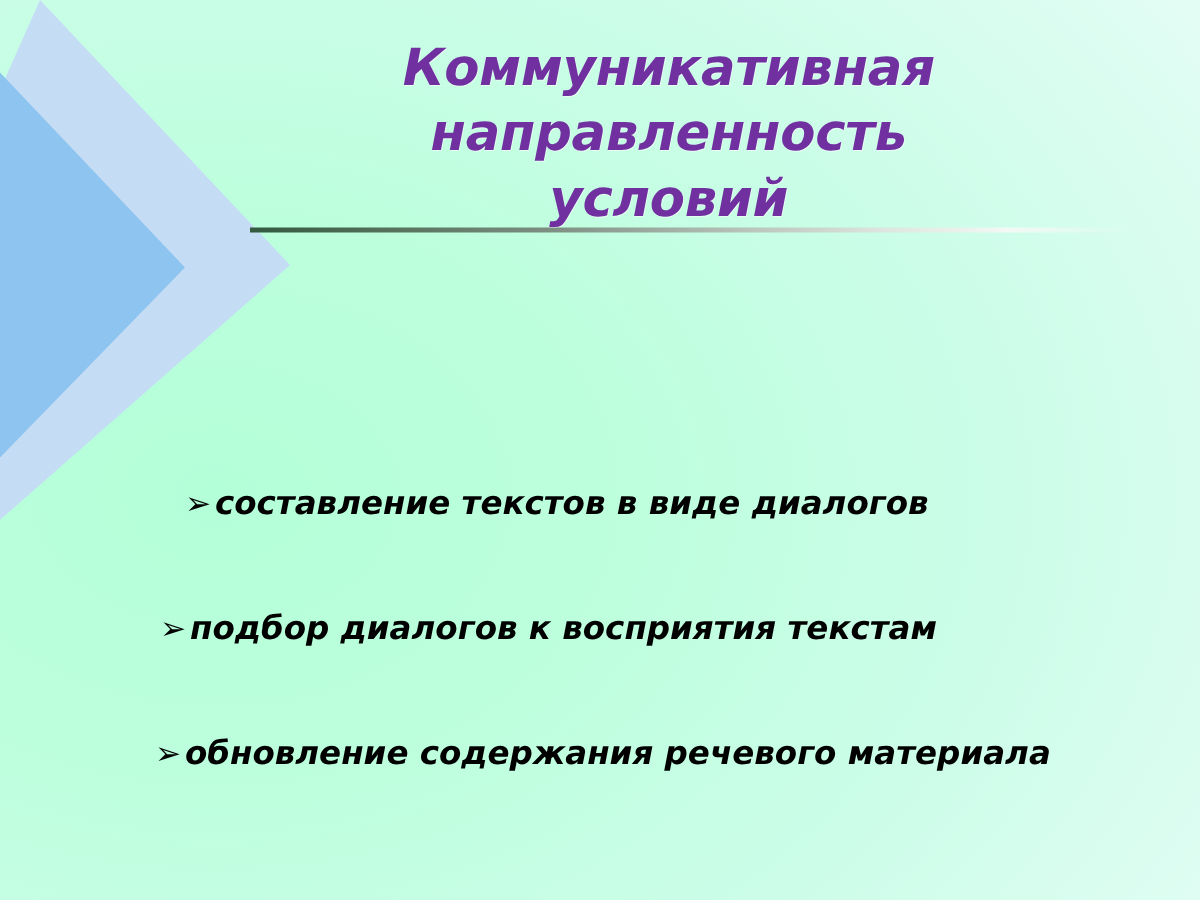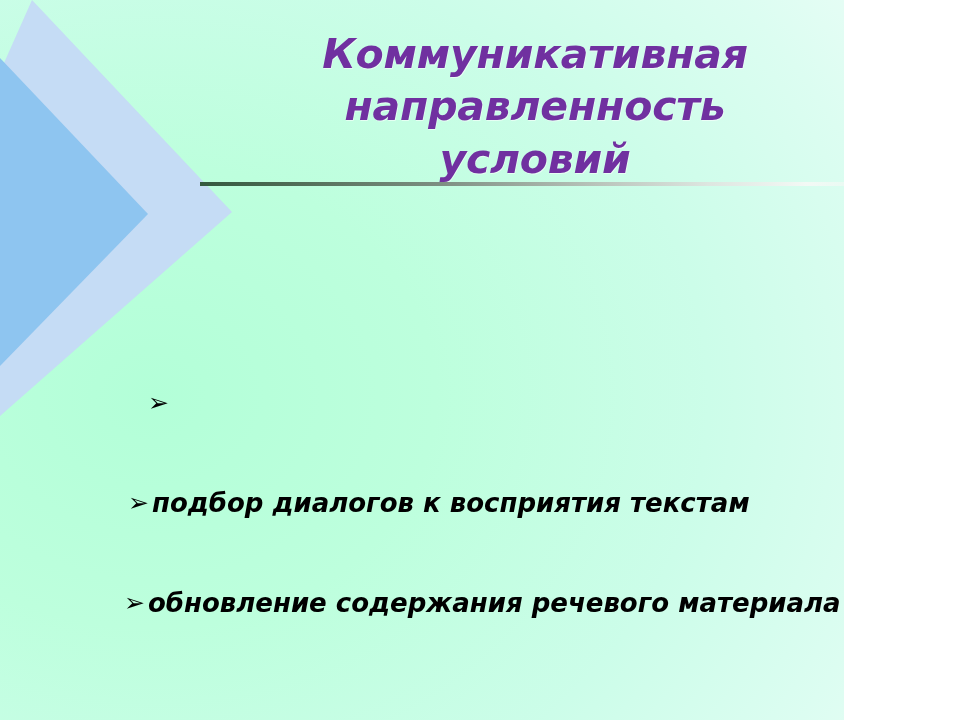--- a/index.html
+++ b/index.html
@@ -8,21 +8,21 @@
   }
   body {
     width: 960px;
     height: 720px;
     overflow: hidden;
     font-family: "Liberation Sans", sans-serif;
   }
 
   #slide {
     position: relative;
-    width: 844px;
+    width: 960px;
     height: 720px;
     overflow: hidden;
     background:
       radial-gradient(120% 115% at 18% 55%, #b3ffd8 0%, #bdffdd 28%, #ccfde9 55%, #dcfdf1 75%, #ebfdf7 90%, #f2fdfa 100%);
   }
 
   
   .deco-layer {
     position: absolute;
     left: 0;
@@ -128,20 +128,21 @@
     <h1 class="slide-title"><span>Коммуникативная направленность</span><br><span>условий</span></h1>
   </div>
 
   <div class="divider"></div>
 
 
   <div class="bullets">
 
     <div class="bullet-row b0">
       <span class="bullet-glyph">➢</span>
+      <span class="bullet-text">составление текстов в виде диалогов</span>
     </div>
 
     <div class="bullet-row b1">
       <span class="bullet-glyph">➢</span>
       <span class="bullet-text">подбор диалогов к восприятия текстам</span>
     </div>
 
     <div class="bullet-row b2">
       <span class="bullet-glyph">➢</span>
       <span class="bullet-text">обновление содержания речевого материала</span>

